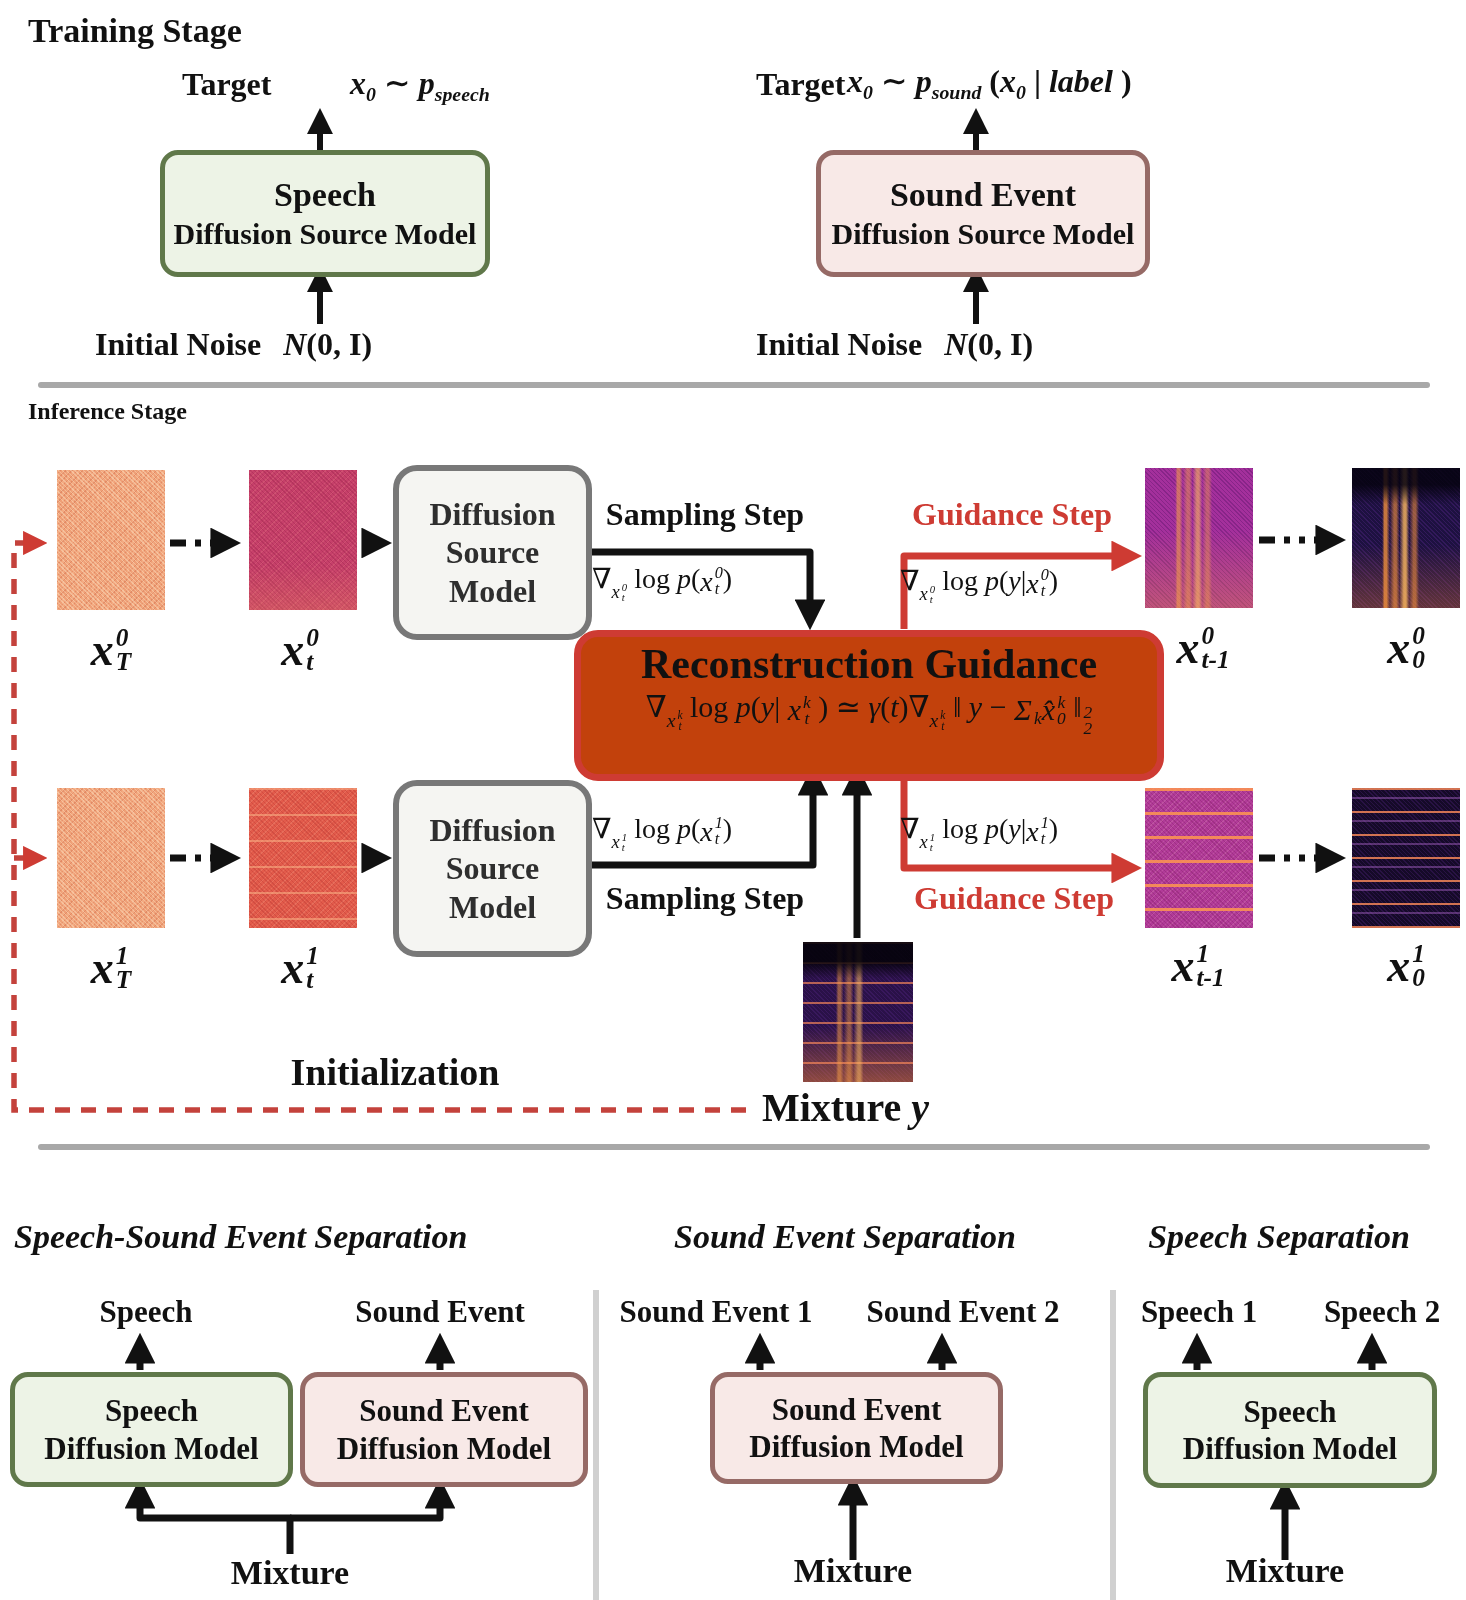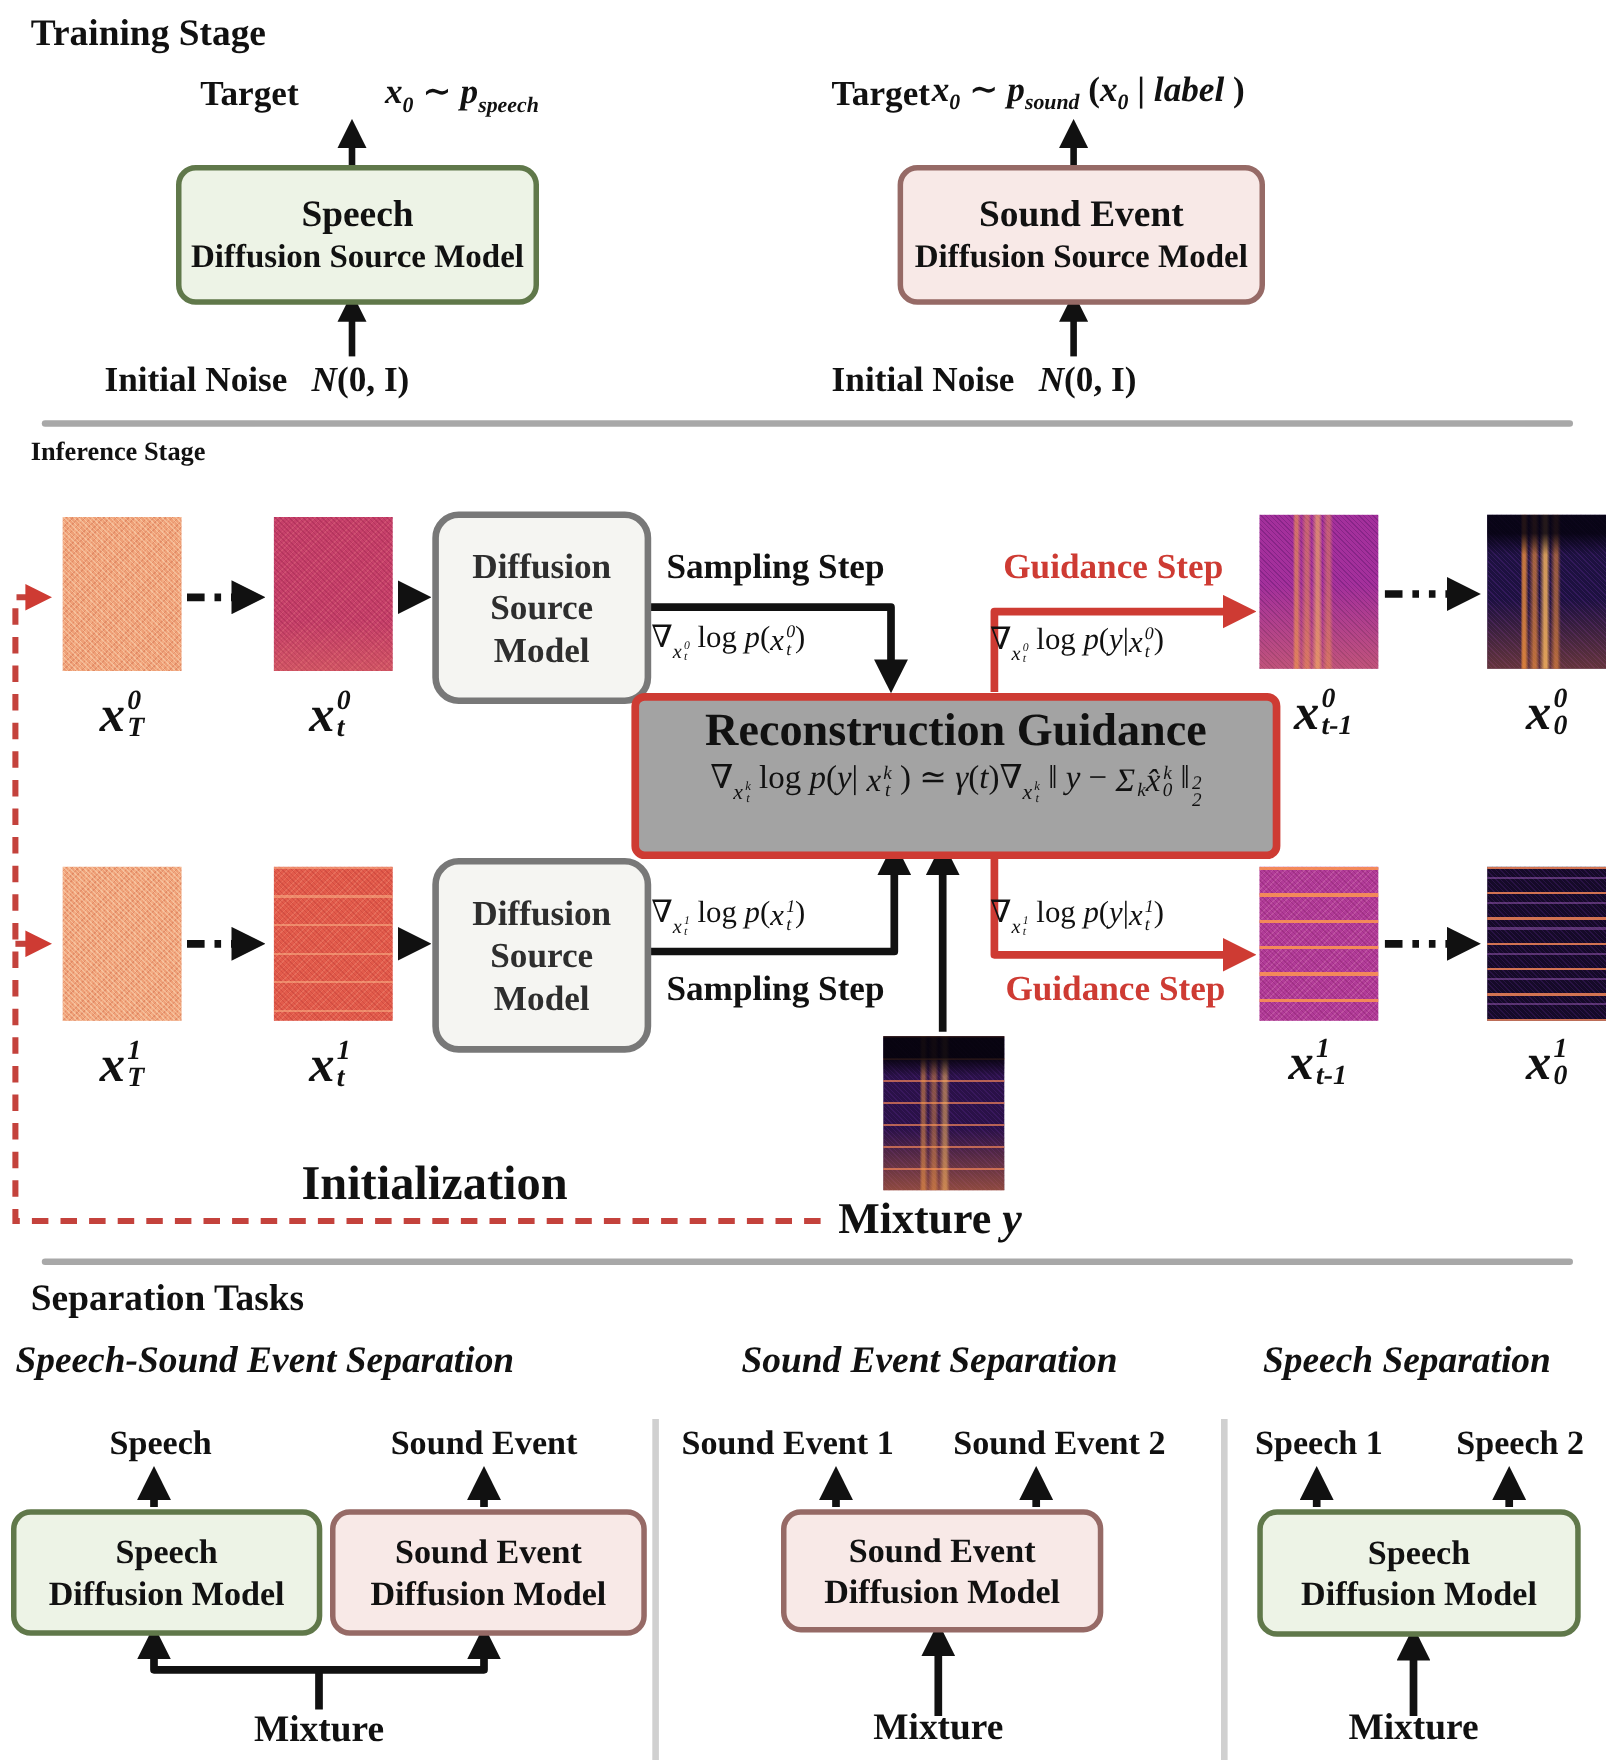--- a/index.html
+++ b/index.html
@@ -19,21 +19,21 @@
   
   .fm{position:absolute;font-size:28px;white-space:nowrap;}
   .fm.big{font-size:30px;}
   .bdfm{font-weight:bold;font-size:32px;}
   
   .bx{position:absolute;display:flex;flex-direction:column;align-items:center;justify-content:center;
       text-align:center;font-weight:bold;border-radius:18px;line-height:1.2;}
   .bx.green{background:#edf3e6;border:5px solid #60784a;}
   .bx.pink{background:#f8e9e7;border:5px solid #966a66;}
   .bx.gray{background:#f5f5f2;border:6px solid #787878;color:#2e2e2e;border-radius:24px;}
-  .bx.redbx{background:#a3a3a3;border:7px solid #ce3b33;border-radius:12px;color:#111;}
+  .bx.redbx{background:#c2410c;border:7px solid #ce3b33;border-radius:24px;color:#111;}
   .ln1{font-size:34px;} .ln2{font-size:30px;}
   
   .xlab{position:absolute;font-weight:bold;font-style:italic;font-size:46px;transform:translateX(-50%);}
   .xlab .st{font-size:.55em;}
   
   .spec{position:absolute;width:108px;height:140px;}
   .sp-noise{background-color:#efa077;background-image:
     repeating-linear-gradient(45deg, rgba(255,235,205,.38) 0 1px, transparent 1px 3px),
     repeating-linear-gradient(-45deg, rgba(196,88,58,.30) 0 1px, transparent 1px 4px),
     repeating-linear-gradient(90deg, rgba(255,205,165,.25) 0 2px, transparent 2px 5px);}
@@ -324,26 +324,25 @@
           </span>
         </span><span> ‖</span><span class="xs">
           <span class="bb"></span>
           <span class="st">
             <span class="u">2</span>
             <span class="d">2</span>
           </span>
         </span></div>
   </div>
 
-  <div class="t ctr" style="left:395px;top:1050px;font-size:44px;">Initialization</div>
+  <div class="t ctr" style="left:395px;top:1050px;font-size:38px;">Initialization</div>
   <div class="t" style="left:762px;top:1084px;font-size:40px;"><span>Mixture </span><span class="it">y</span></div>
 
   <div class="hdiv" style="left:38px;top:1144px;width:1392px;"></div>
 
-  <div class="t" style="left:28px;top:1162px;font-size:34px;">Separation Tasks</div>
 
   <div class="vdiv" style="left:593px;top:1290px;height:310px;"></div>
   <div class="vdiv" style="left:1110px;top:1290px;height:310px;"></div>
 
   <div class="t" style="left:14px;top:1218px;font-size:34px;font-style:italic;">Speech-Sound Event Separation</div>
   <div class="t ctr" style="left:146px;top:1294px;font-size:31px;">Speech</div>
   <div class="t ctr" style="left:440px;top:1294px;font-size:31px;">Sound Event</div>
   <div class="bx green" style="left:10px;top:1372px;width:273px;height:105px;">
     <div style="font-size:31px;">Speech</div>
     <div style="font-size:31px;">Diffusion Model</div>

